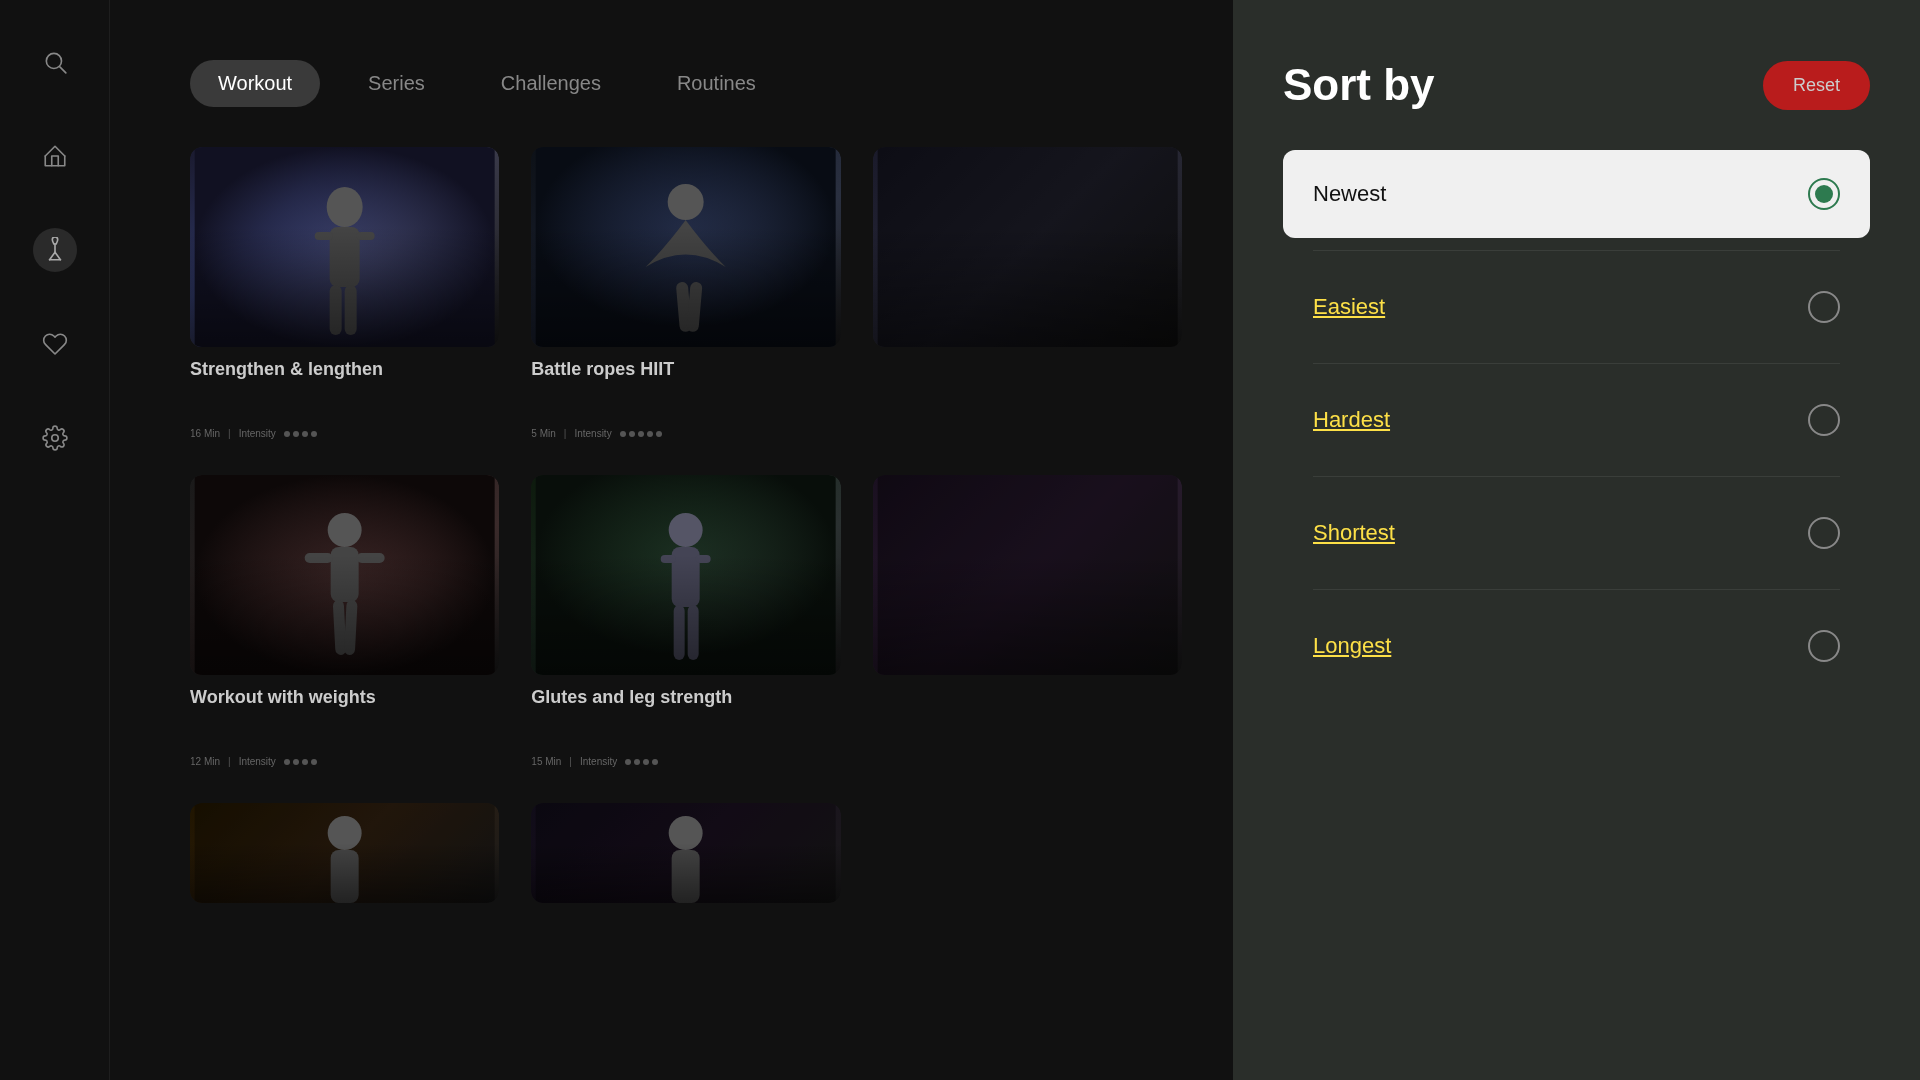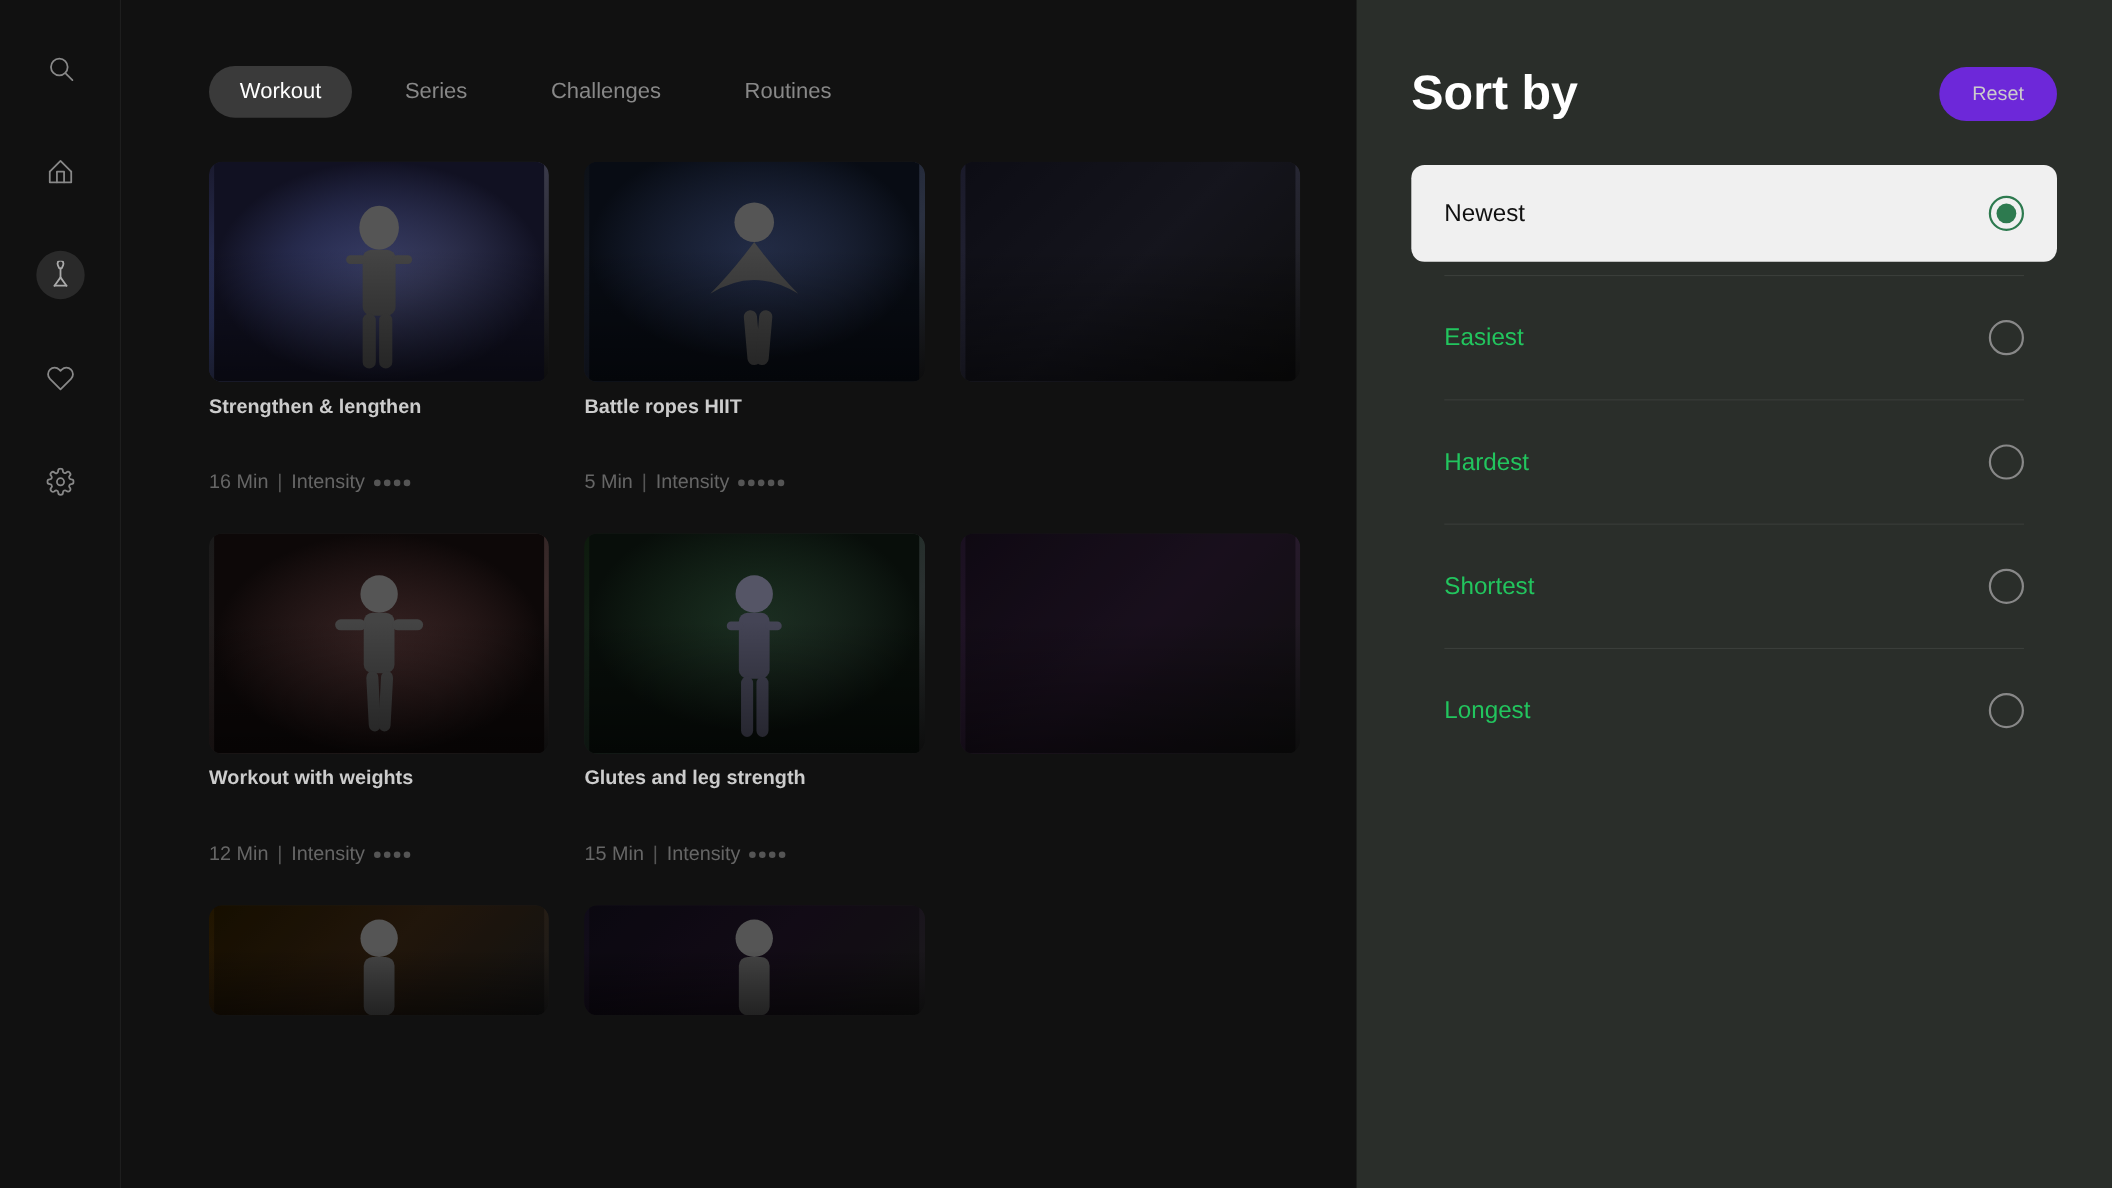--- a/index.html
+++ b/index.html
@@ -141,21 +141,21 @@
     }
 
     .workout-title {
       font-size: 18px;
       font-weight: 600;
       color: #cccccc;
       margin-bottom: 6px;
     }
 
     .workout-meta {
-      font-size: 18px;
+      font-size: 10px;
       color: #666;
       display: flex;
       align-items: center;
       gap: 8px;
       margin-top: 48px;
     }
 
     .workout-meta .separator {
       color: #555;
     }
@@ -190,21 +190,21 @@
       margin-bottom: 40px;
     }
 
     .sort-title {
       font-size: 44px;
       font-weight: 600;
       color: #ffffff;
     }
 
     .reset-button {
-      background: #6d28d9;
+      background: #b91c1c;
       color: #cccccc;
       border: none;
       border-radius: 50px;
       padding: 14px 30px;
       font-size: 18px;
       cursor: pointer;
     }
 
     .sort-options {
       display: flex;
@@ -229,21 +229,22 @@
     .sort-option-label {
       font-size: 22px;
       font-weight: 500;
     }
 
     .sort-option.selected .sort-option-label {
       color: #111111;
     }
 
     .sort-option:not(.selected) .sort-option-label {
-      color: #22c55e;
+      color: #fde047;
+      text-decoration: underline;
     }
 
     .radio-outer {
       width: 32px;
       height: 32px;
       border-radius: 50%;
       border: 2px solid #888;
       display: flex;
       align-items: center;
       justify-content: center;

